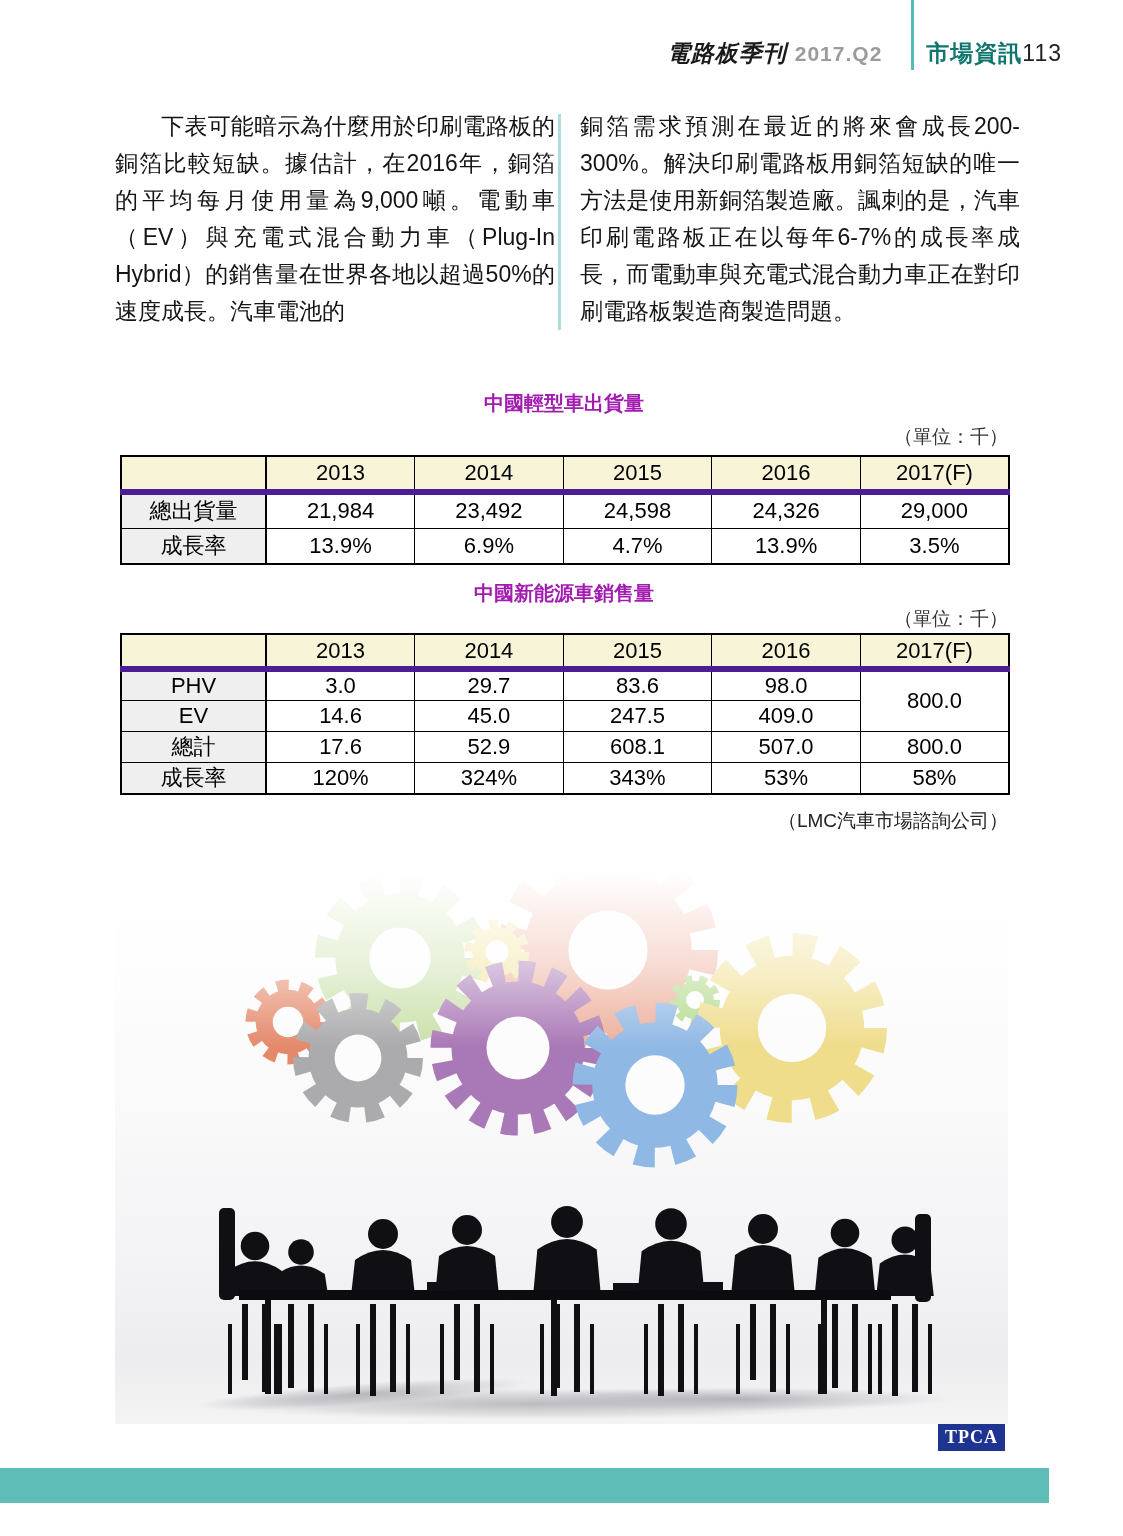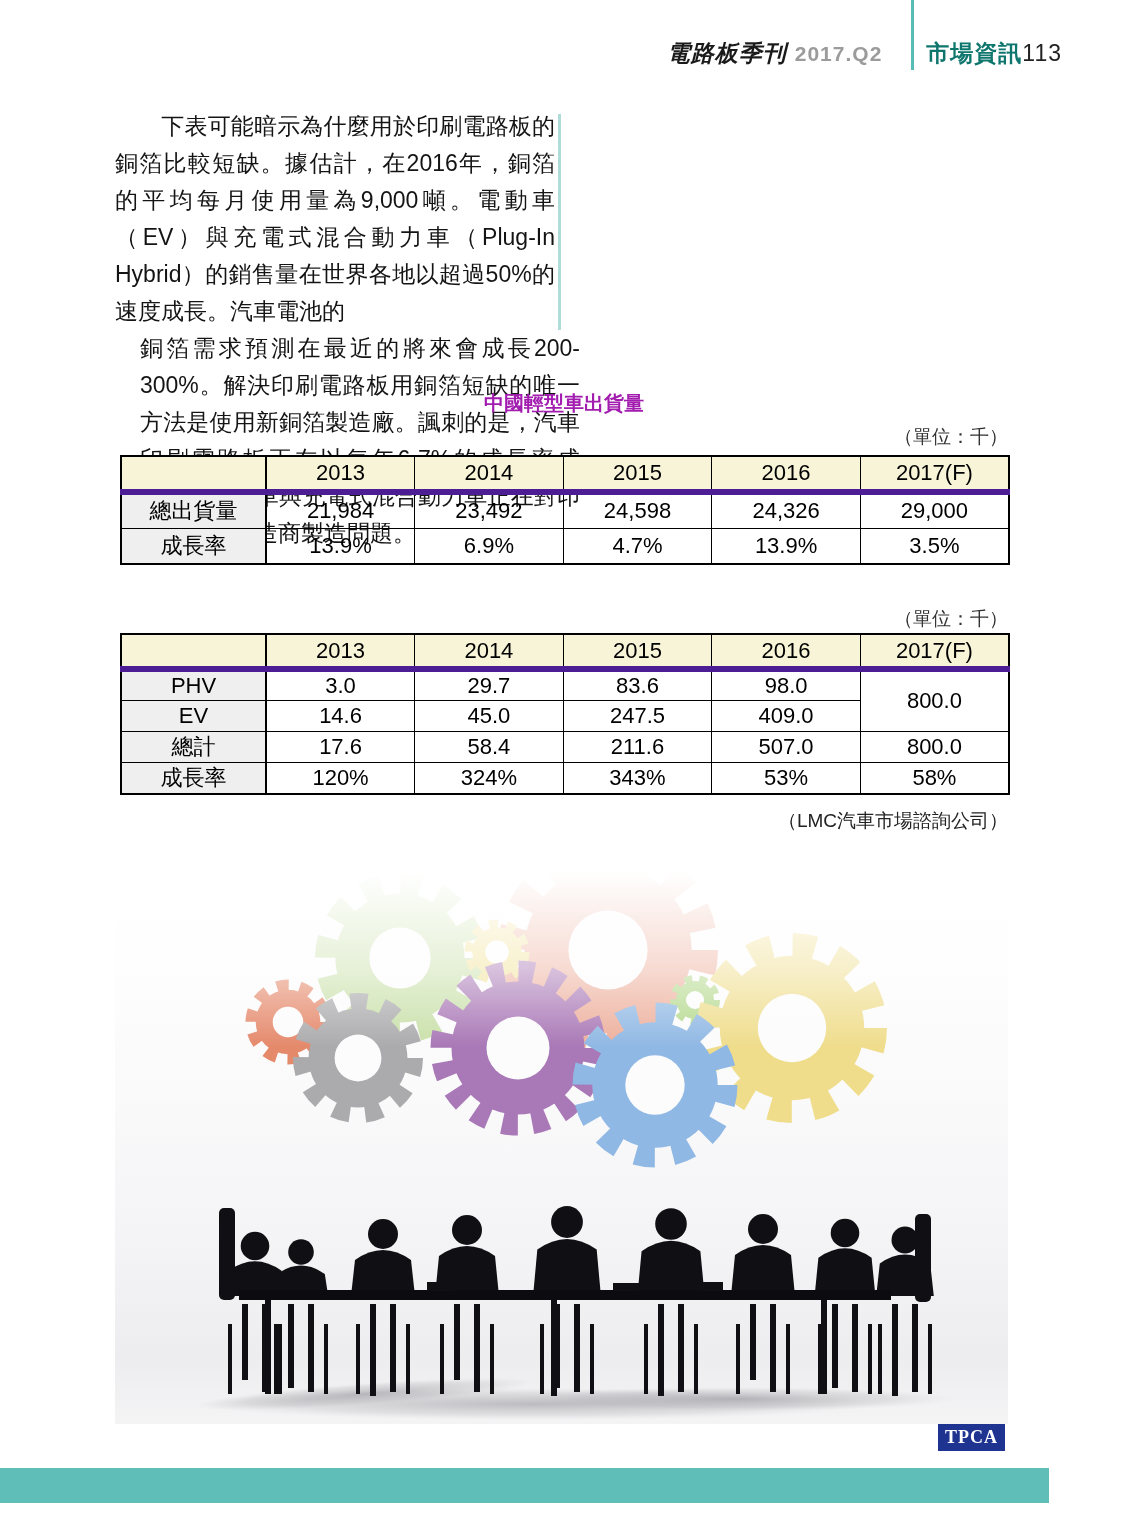--- a/index.html
+++ b/index.html
@@ -8,21 +8,21 @@
     font-family:"Liberation Sans",sans-serif;color:#1a1a1a;
   }
   
   .hdr-divider{position:absolute;left:911px;top:0;width:3px;height:70px;background:#56BCB5;}
   .hdr-row{position:absolute;top:38px;right:61px;display:flex;align-items:baseline;white-space:nowrap;}
   .hdr-journal{font-size:23px;font-weight:bold;color:#1a1a1a;letter-spacing:1px;font-style:italic;}
   .hdr-issue{font-size:21px;font-weight:bold;color:#9b9b9b;margin-left:8px;letter-spacing:1px;}
   .hdr-section{font-size:23px;font-weight:bold;color:#0f766e;margin-left:44px;letter-spacing:1px;}
   .hdr-page{font-size:23px;color:#222;letter-spacing:1px;}
   
-  .bodytext{position:absolute;left:115px;top:108px;width:905px;display:flex;flex-direction:column;}
+  .bodytext{position:absolute;left:115px;top:108px;width:905px;display:flex;}
   .col{width:440px;font-size:23px;line-height:37px;text-align:justify;text-justify:inter-ideograph;color:#141414;}
   .col + .col{margin-left:25px;}
   .col-divider{position:absolute;left:558px;top:114px;width:3px;height:216px;background:#AEDDD9;}
   
   .tbl-title{position:absolute;left:120px;width:888px;text-align:center;font-size:20px;font-weight:bold;color:#a21caf;}
   .unit-note{position:absolute;left:120px;width:888px;text-align:right;font-size:19px;color:#333;}
   table.dt{position:absolute;left:120px;width:888px;border-collapse:collapse;table-layout:fixed;
     border:2.5px solid #000;font-size:22px;color:#000;}
   table.dt td{border:1.5px solid #000;text-align:center;padding:0;overflow:hidden;}
   table.dt td:first-child{border-right:2px solid #000;}
@@ -92,20 +92,21 @@
       <td class="lbl">成長率</td>
       <td>13.9%</td>
       <td>6.9%</td>
       <td>4.7%</td>
       <td>13.9%</td>
       <td>3.5%</td>
     </tr>
   </tbody>
     </table>
 
+  <div class="tbl-title" style="top:580px;">中國新能源車銷售量</div>
   <div class="unit-note" style="top:606px;">（單位：千）</div>
   <table class="dt" id="table2">
     <colgroup>
         <col style="width:145px;">
         <col style="width:148.6px;">
         <col style="width:148.6px;">
         <col style="width:148.6px;">
         <col style="width:148.6px;">
         <col style="width:148.6px;">
       </colgroup>
@@ -129,22 +130,22 @@
     <tr>
       <td class="lbl">EV</td>
       <td>14.6</td>
       <td>45.0</td>
       <td>247.5</td>
       <td>409.0</td>
     </tr>
     <tr>
       <td class="lbl">總計</td>
       <td>17.6</td>
-      <td>58.4</td>
-      <td>211.6</td>
+      <td>52.9</td>
+      <td>608.1</td>
       <td>507.0</td>
       <td>800.0</td>
     </tr>
     <tr>
       <td class="lbl">成長率</td>
       <td>120%</td>
       <td>324%</td>
       <td>343%</td>
       <td>53%</td>
       <td>58%</td>

